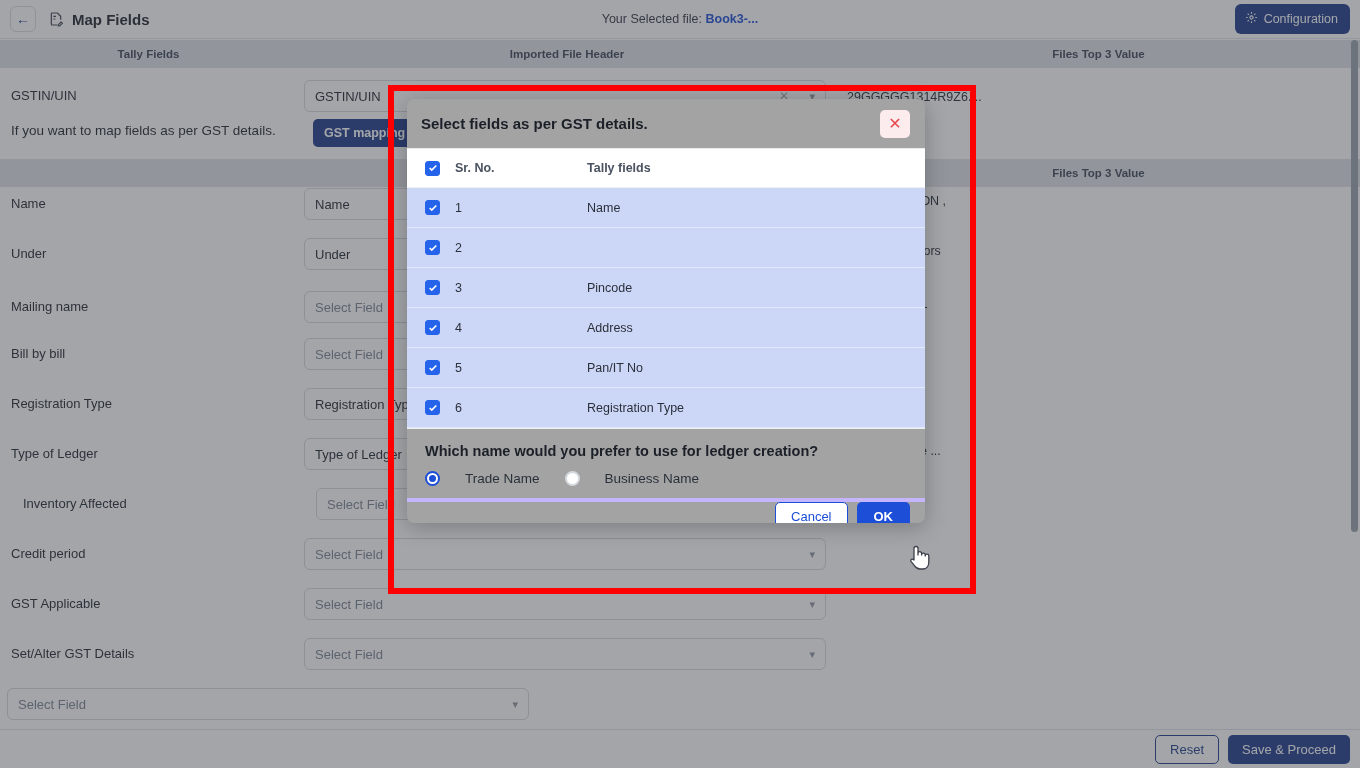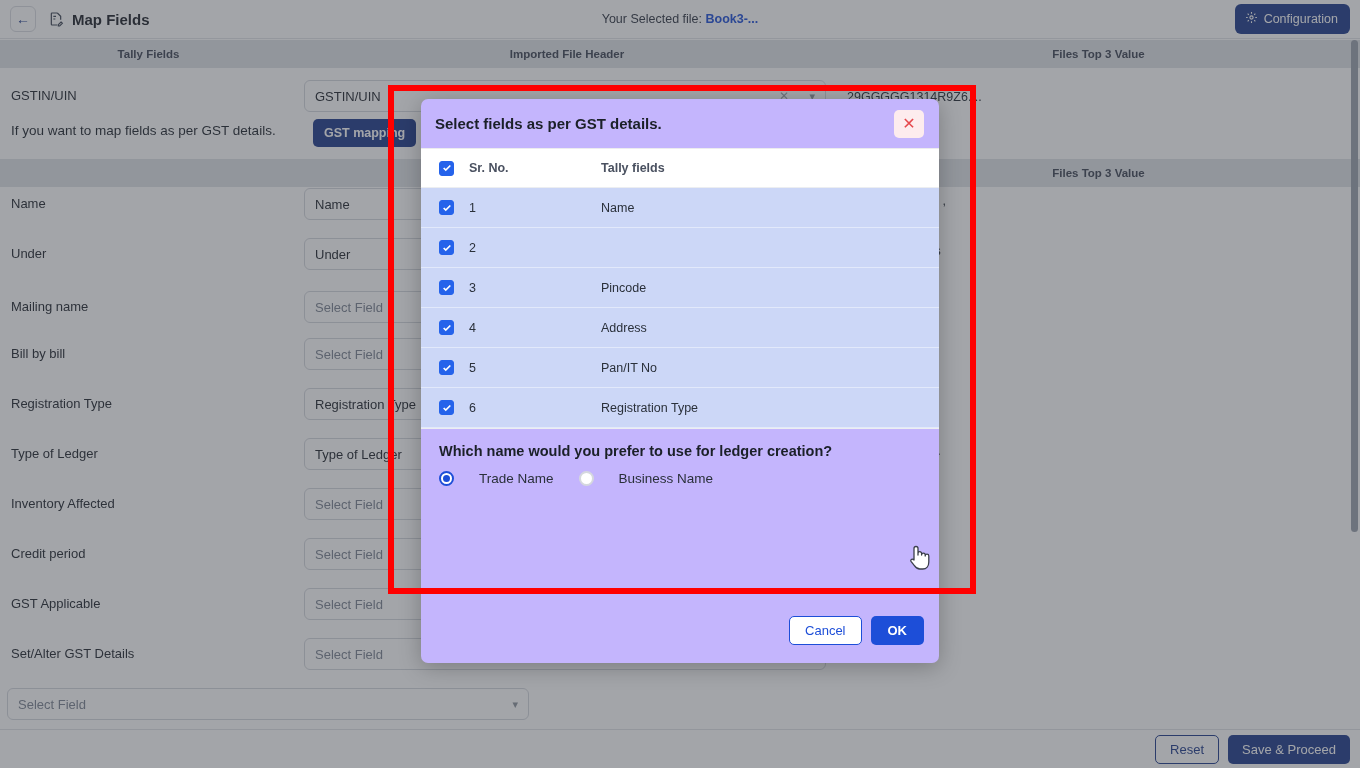--- a/index.html
+++ b/index.html
@@ -122,23 +122,23 @@
   }
 
   
   .overlay {
     position: absolute; inset: 0;
     background: rgba(60,64,72,0.47);
   }
 
   
   .modal {
-    position: absolute; left: 421px; top: 99px;
-    width: 518px; height: 564px;
-    background: #c4b5fd; border-radius: 7px;
+    position: absolute; left: 407px; top: 99px;
+    width: 518px; height: 424px;
+    background: #a3a3a3; border-radius: 7px;
     box-shadow: 0 4px 22px rgba(0,0,0,0.25);
     display: flex; flex-direction: column;
     overflow: hidden;
   }
   .modal-head {
     height: 50px; flex: none;
     display: flex; align-items: center; justify-content: space-between;
     padding: 0 15px 0 14px;
     border-bottom: 1px solid #ececef;
   }
@@ -335,21 +335,21 @@
       <div class="row" style="top: 438px;">
         <div class="lbl" style="padding-top:8px;">Type of Ledger</div>
         <div class="mid">
           <div class="select">
             <span>Type of Ledger</span>
             <span class="chev">▾</span>
           </div>
         </div>
         <div class="val" style="padding-top:4px;white-space:pre-line;">Not Applicable ...</div>
       </div>
-      <div class="row" style="top: 488px;">
+      <div class="row" style="top: 488px; margin-left: 12px;">
         <div class="lbl" style="padding-top:8px;">Inventory Affected</div>
         <div class="mid">
           <div class="select ph">
             <span>Select Field</span>
             <span class="chev">▾</span>
           </div>
         </div>
         <div class="val" style="padding-top:4px;white-space:pre-line;"></div>
       </div>
       <div class="row" style="top: 538px;">

